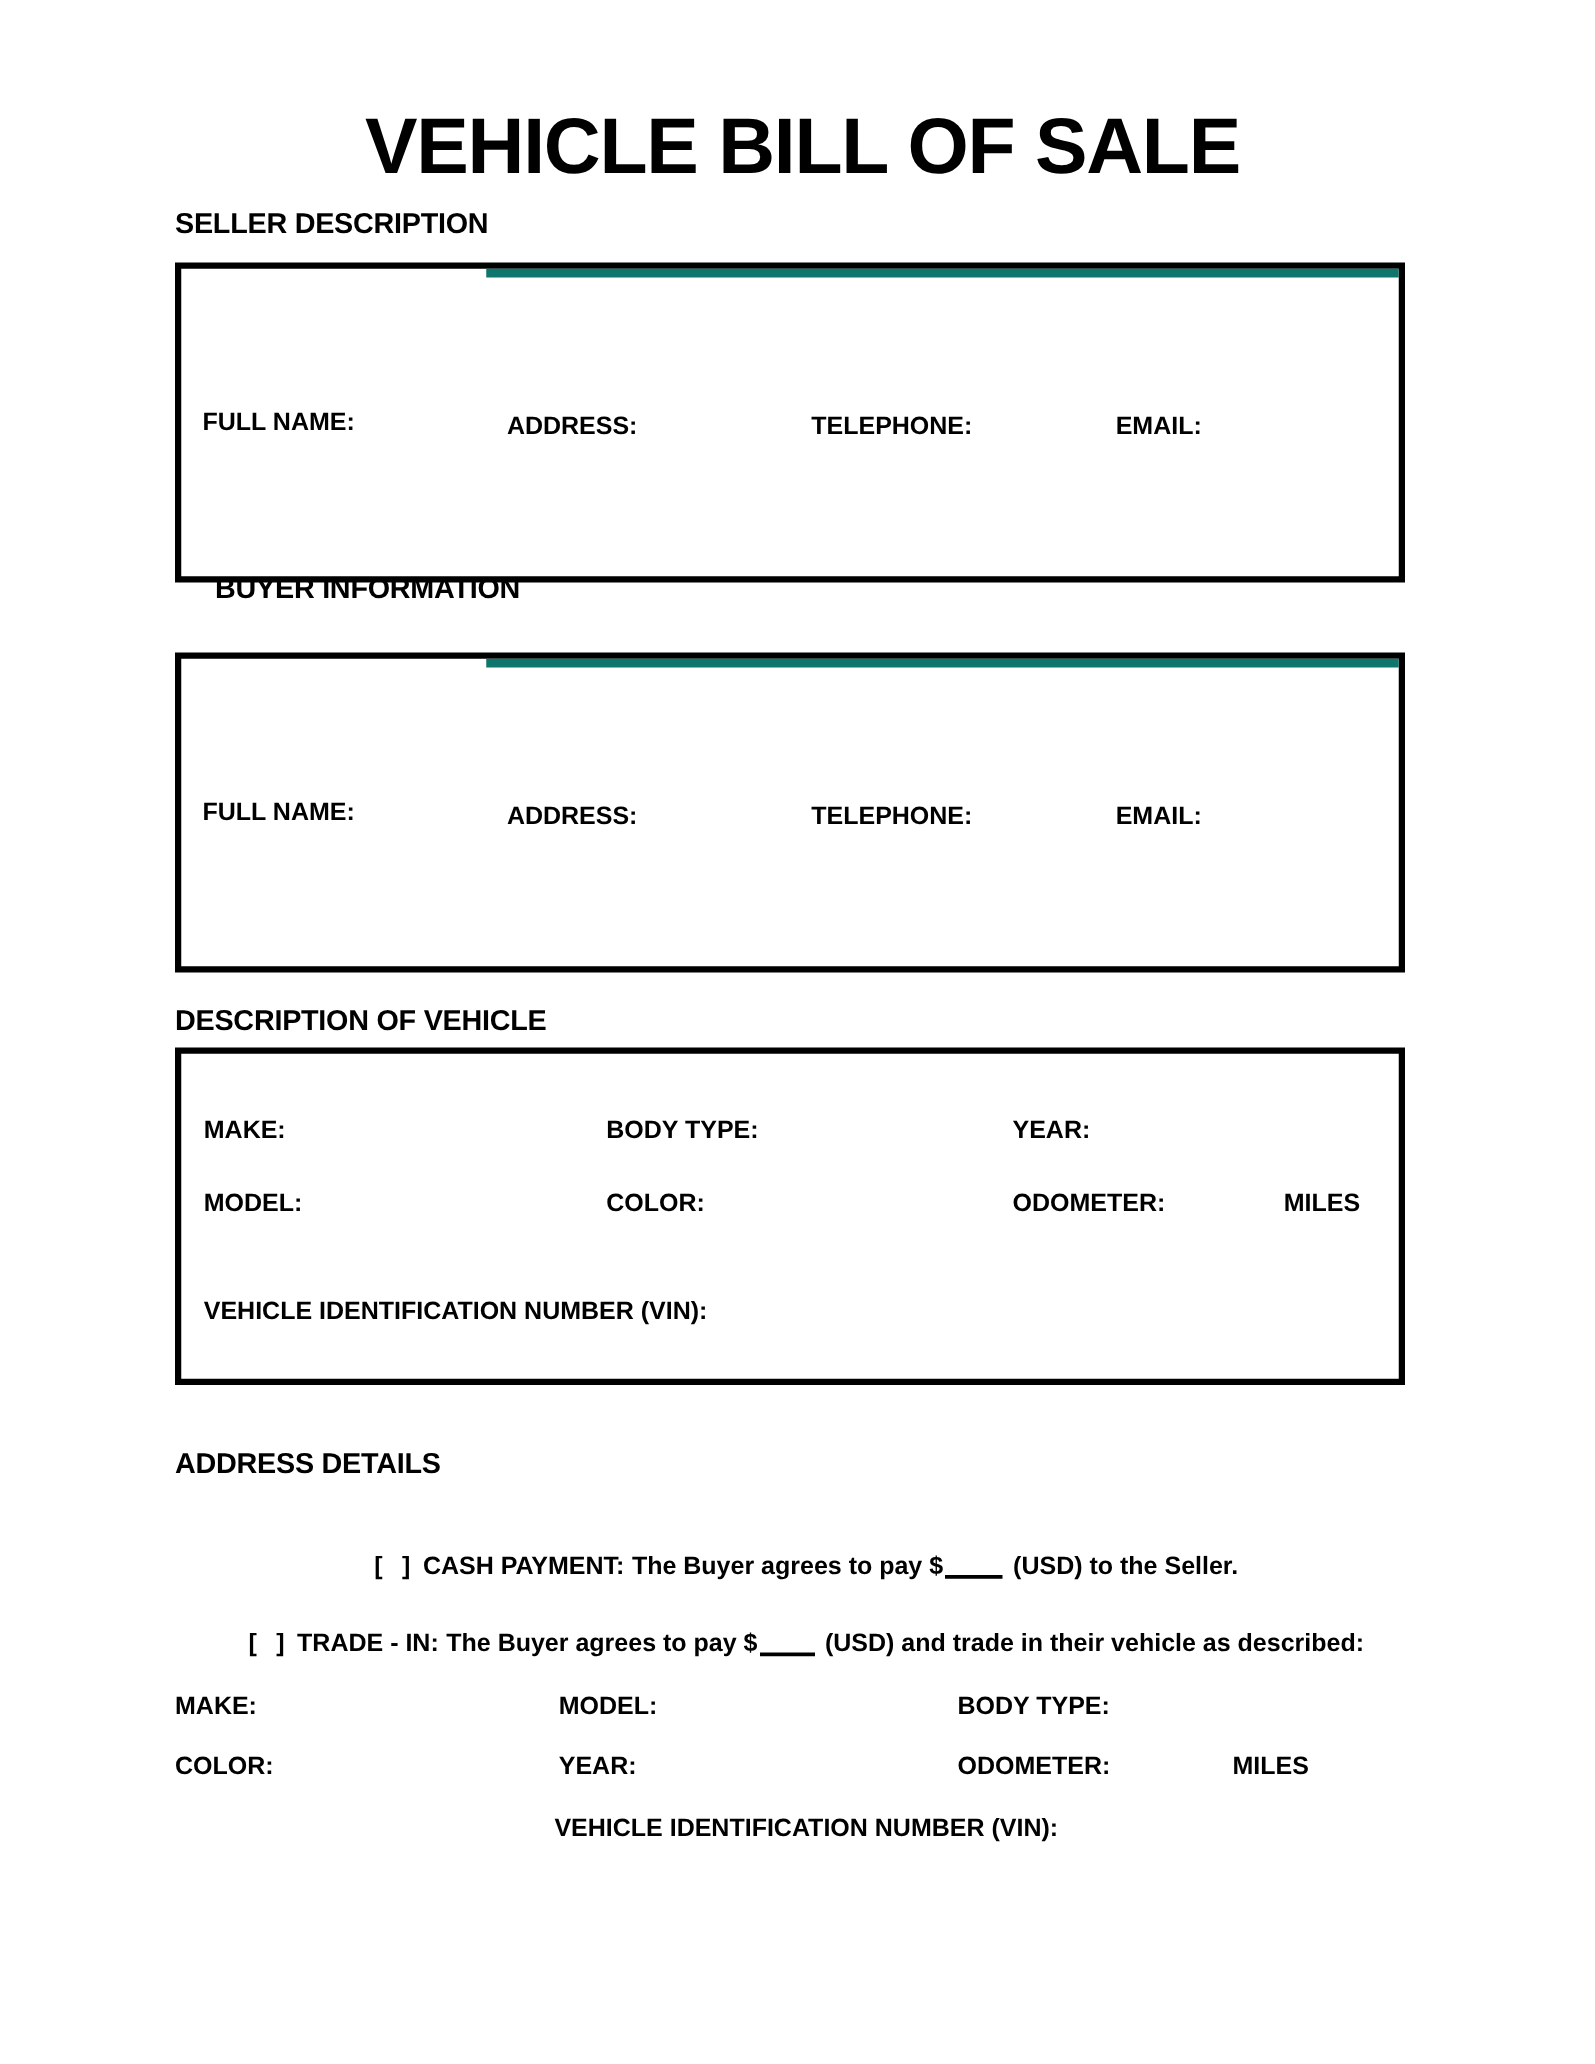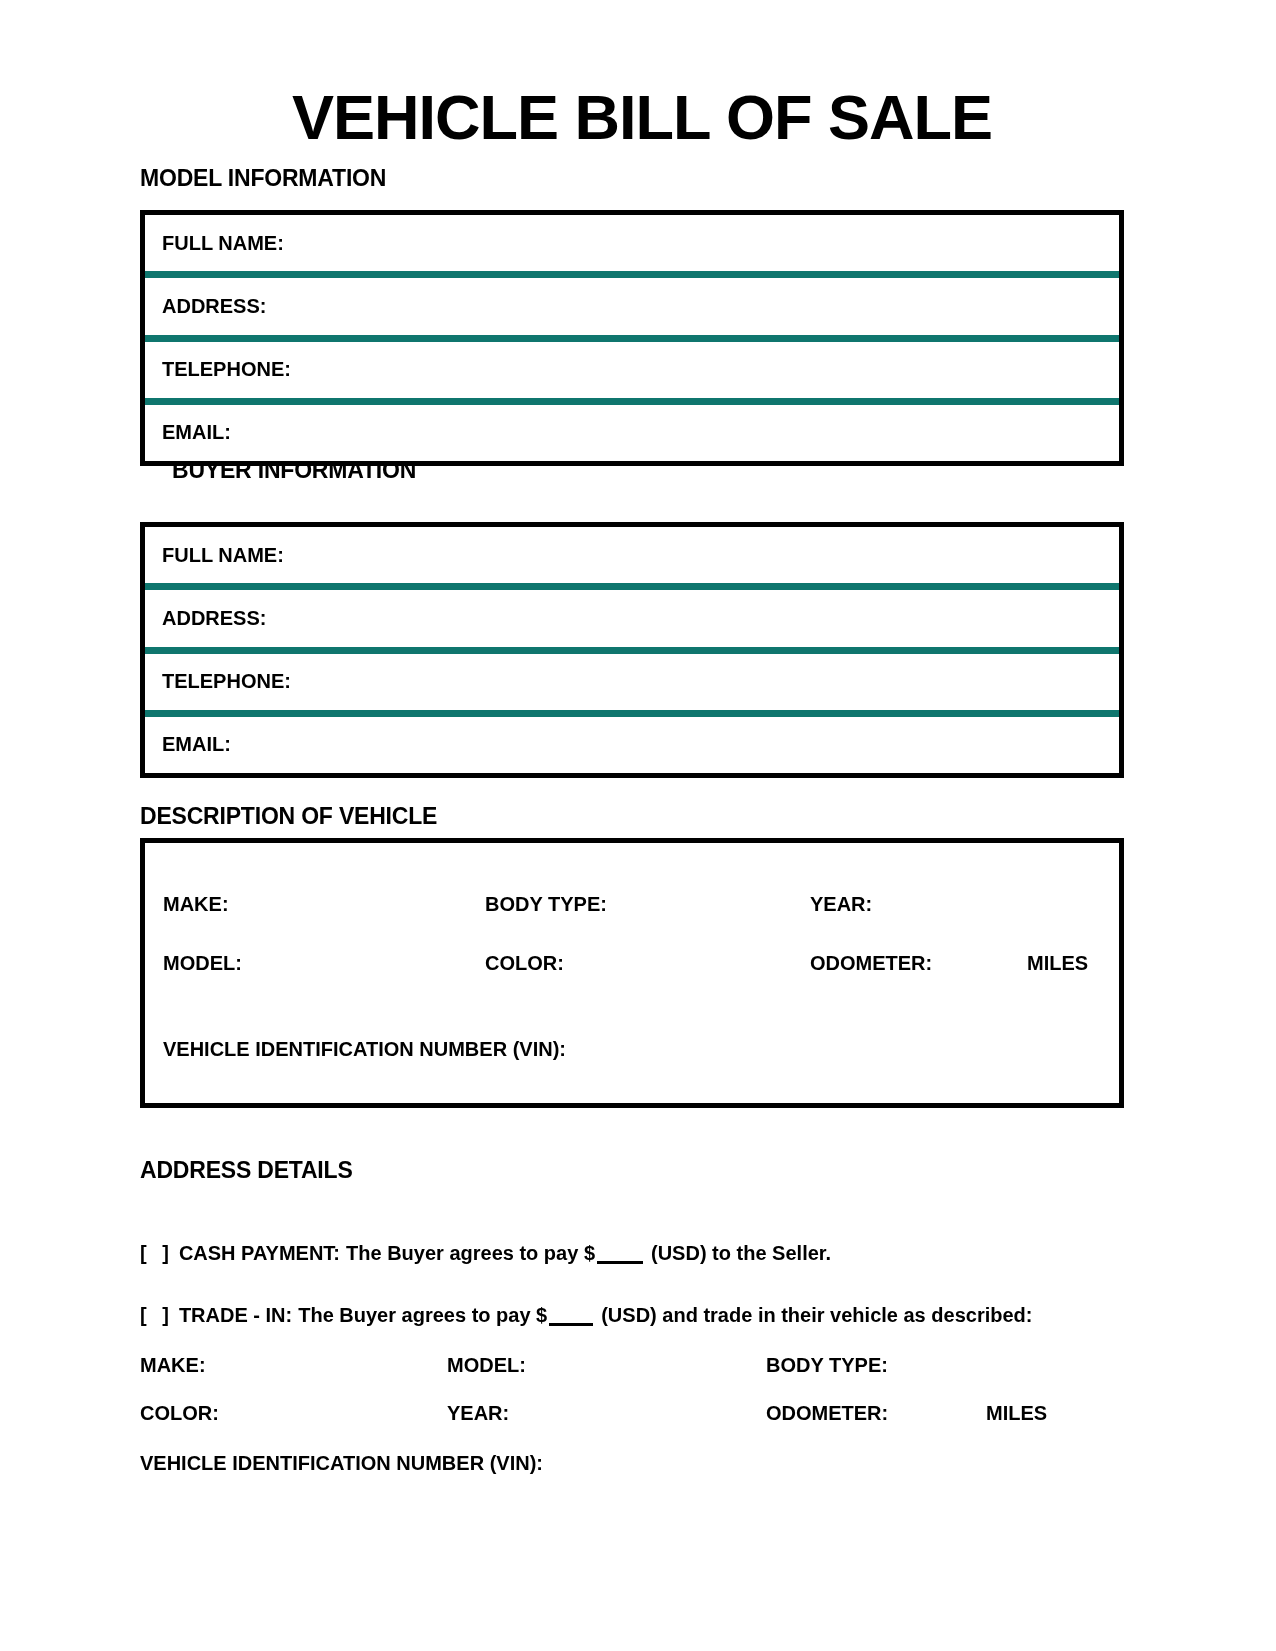--- a/index.html
+++ b/index.html
@@ -43,21 +43,21 @@
   .h-exchange { top: 1156px; }
 
   .info-box {
     position: absolute;
     left: 140px;
     width: 984px;
     height: 256px;
     border: 5px solid #000;
     box-sizing: border-box;
     display: flex;
-    flex-direction: column;
+    flex-direction: row;
   }
   .box-seller { top: 210px; }
   .box-buyer  { top: 522px; }
   .form-row {
     flex: 1;
     display: flex;
     align-items: center;
     padding-left: 17px;
   }
   .form-row + .form-row { border-top: 7px solid #0f766e; }
@@ -95,20 +95,21 @@
   .v-c3 { left: 665px; }
   .v-c4 { left: 882px; }
 
   .xline {
     position: absolute;
     left: 140px;
     width: 1010px;
     font-size: 20px;
     line-height: 26px;
     white-space: nowrap;
+    text-align: center;
   }
   .l-cash  { top: 1240px; }
   .l-trade { top: 1302px; }
   .l-vin   { top: 1450px; }
   .l-gift  { top: 1501px; }
 
   .trow { position: absolute; left: 140px; height: 26px; width: 1010px; }
   .t-r1 { top: 1352px; }
   .t-r2 { top: 1400px; }
   .tlabel {
@@ -139,21 +140,21 @@
   .blank-trade { width: 44px; }
   .blank-gift  { width: 34px; }
 </style>
 </head>
 <body>
 
 <div class="page">
 
   <h1 class="title">VEHICLE BILL OF SALE</h1>
 
-  <div class="heading h-seller">MODEL INFORMATION</div>
+  <div class="heading h-seller">SELLER DESCRIPTION</div>
   <div class="info-box box-seller">
     <div class="form-row">
       <span class="label">FULL NAME:</span>
       <span class="fill"></span>
     </div>
     <div class="form-row">
       <span class="label">ADDRESS:</span>
       <span class="fill"></span>
     </div>
     <div class="form-row">

